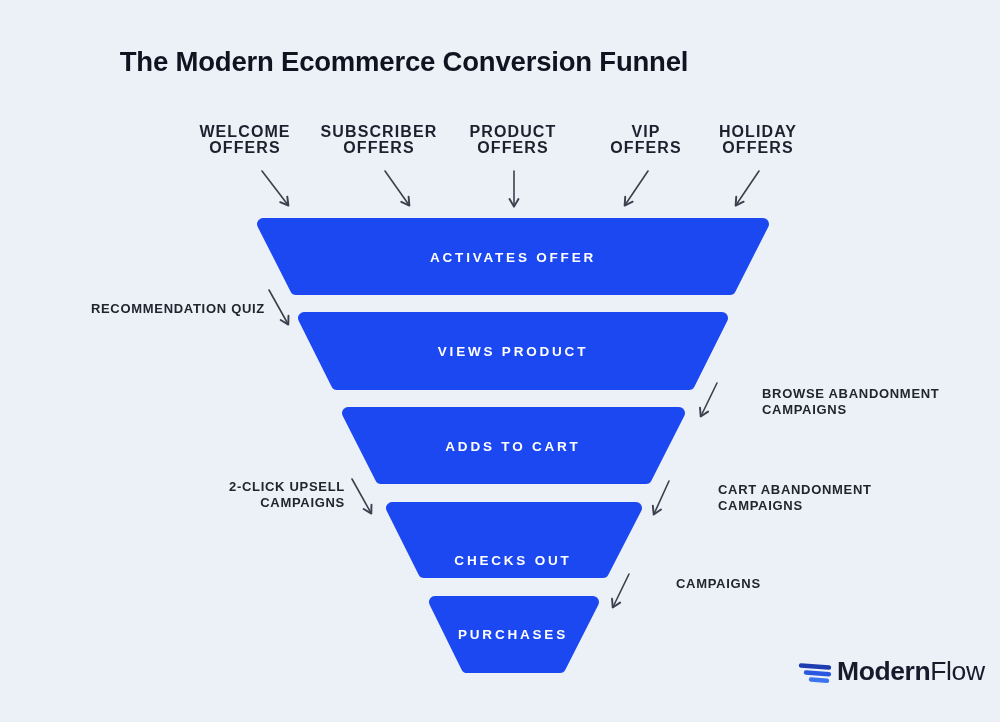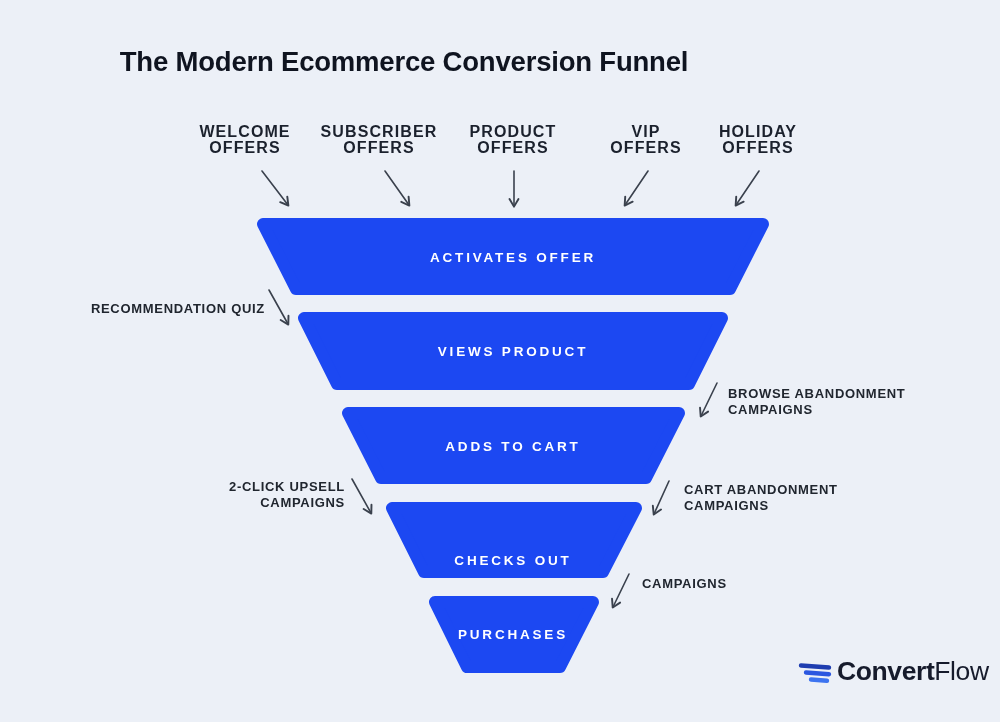--- a/index.html
+++ b/index.html
@@ -46,20 +46,21 @@
     white-space: nowrap;
   }
   .side-label {
     position: absolute;
     font-size: 13px;
     font-weight: 600;
     letter-spacing: 0.7px;
     line-height: 16px;
     color: #20262f;
     white-space: nowrap;
+    margin-left: 34px;
   }
   .side-label.align-right { text-align: right; }
   .logo {
     position: absolute;
     left: 796px;
     top: 656px;
     display: flex;
     align-items: center;
   }
   .logo-icon { display: block; margin-right: 5px; }
@@ -156,17 +157,17 @@
     <div>CAMPAIGNS</div>
   </div>
 
   <div class="logo">
     <svg class="logo-icon" width="36" height="26" viewBox="0 0 36 26">
       <line x1="5" y1="6.5" x2="33" y2="8.5" stroke="#1e3db0" stroke-width="4.4" stroke-linecap="round"></line>
       <line x1="10" y1="13.5" x2="33" y2="15.2" stroke="#2b57e0" stroke-width="4.4" stroke-linecap="round"></line>
       <line x1="15" y1="20.5" x2="31" y2="21.8" stroke="#3d74f0" stroke-width="4.4" stroke-linecap="round"></line>
     </svg>
     <div class="logo-text">
-      <span class="bold">Convert</span><span class="light">Flow</span>
+      <span class="bold">Modern</span><span class="light">Flow</span>
     </div>
   </div>
 
 </div>
 
 </body></html>

